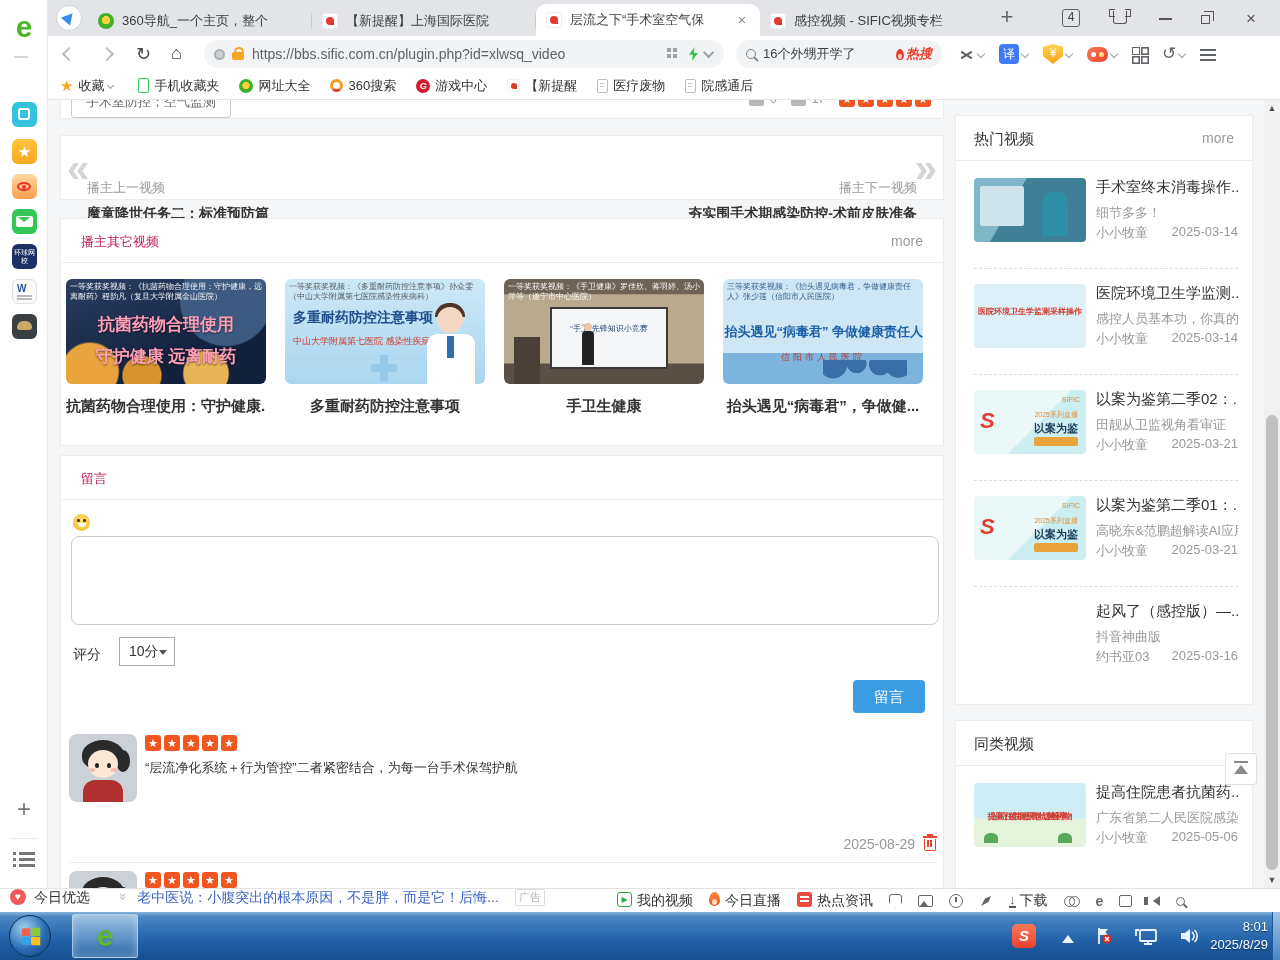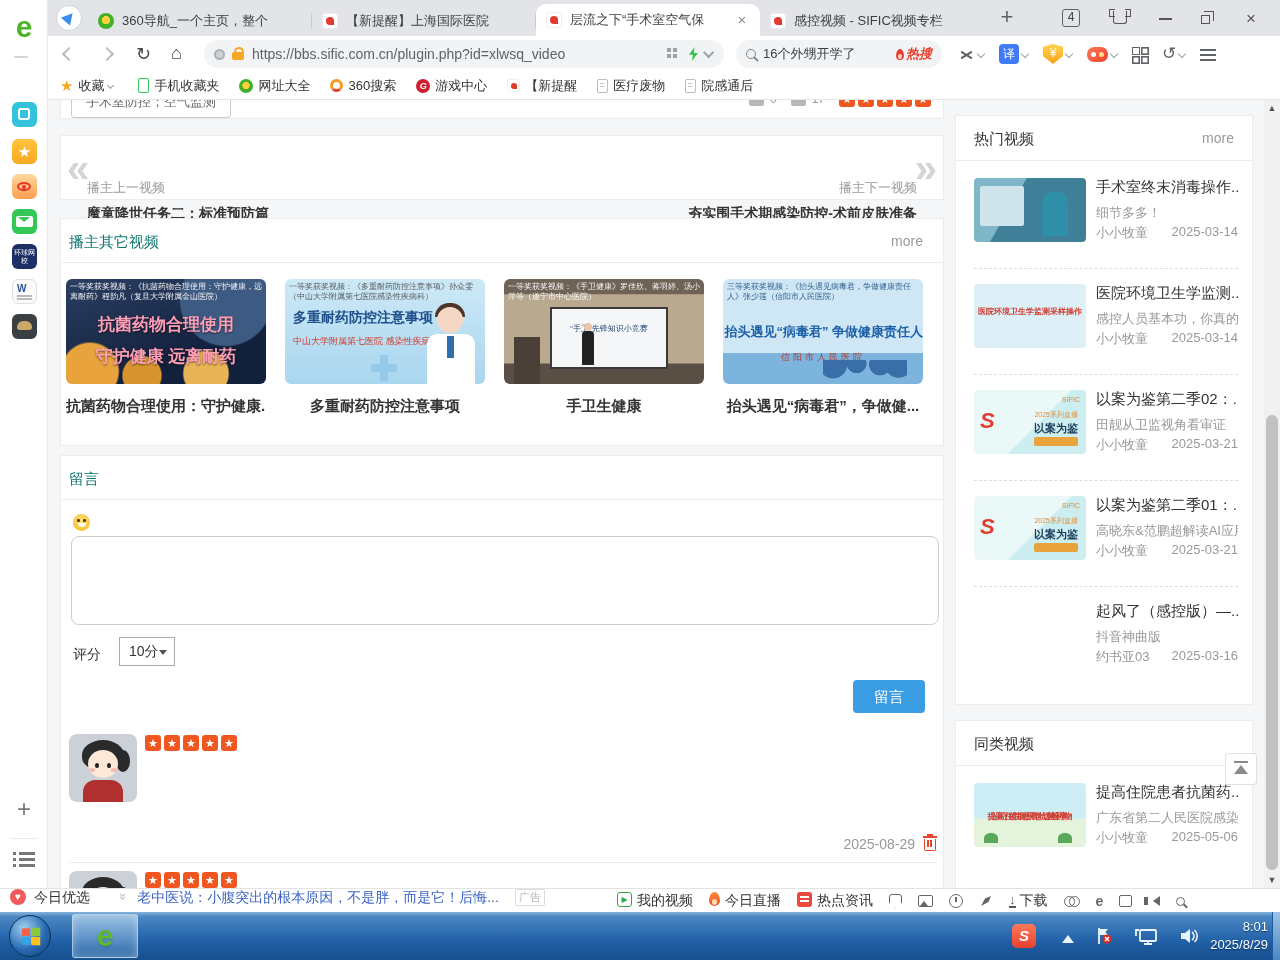--- a/index.html
+++ b/index.html
@@ -143,21 +143,21 @@
   .pn-l{left:6px;}.pn-l::after{content:"«";}
   .pn-r{right:6px;}.pn-r::after{content:"»";}
   .pn-block{position:absolute;top:7px;margin-top:36px;}
   .pn-left{left:26px;}
   .pn-right{right:26px;text-align:right;}
   .pn-label{color:#9a9a9a;font-size:13px;}
   .pn-title{color:#333;font-size:14px;font-weight:bold;margin-top:8px;}
 
   .card-other{left:12px;top:118px;width:884px;height:228px;}
   .sec-head{position:absolute;left:0;top:0;right:0;height:44px;border-bottom:1px solid #ececec;}
-  .sec-title{position:absolute;left:8px;top:14px;color:#0f766e;font-size:15px;}
+  .sec-title{position:absolute;left:20px;top:14px;color:#be185d;font-size:13px;}
   .sec-more{position:absolute;right:20px;top:14px;color:#999;font-size:14px;}
   .ov-item{position:absolute;top:60px;width:200px;}
   .ov-thumb{position:relative;width:200px;height:105px;border-radius:6px;overflow:hidden;}
   .ov-cap{margin-top:13px;text-align:center;color:#333;font-size:15px;font-weight:bold;white-space:nowrap;overflow:hidden;}
   .ovt-small{position:absolute;left:4px;top:3px;right:4px;color:#fff;font-size:8px;line-height:10px;opacity:.95;}
   .th1{background:radial-gradient(circle at 80% 20%,#3d5a82 0 25%,transparent 26%),radial-gradient(circle at 12% 88%,#e8a33d 0 14%,transparent 15%),radial-gradient(circle at 38% 92%,#d8952f 0 12%,transparent 13%),radial-gradient(circle at 70% 90%,#e8b455 0 13%,transparent 14%),linear-gradient(160deg,#2b3f63,#13203c 70%);}
   .th1-big{position:absolute;left:0;right:0;text-align:center;color:#ff9eb5;font-weight:bold;font-size:17px;text-shadow:0 1px 2px #00000088;}
   .th1-b1{top:34px;}.th1-b2{top:66px;}
   .th2{background:linear-gradient(180deg,#cde9f7,#a9d6ef);}
   .th2 .ovt-small{color:#555;}
@@ -566,20 +566,21 @@
             <span class="blush"></span>
             <span class="shirt2"></span>
           </div>
         <div class="cmt-stars stars">
             <i class="star"></i>
             <i class="star"></i>
             <i class="star"></i>
             <i class="star"></i>
             <i class="star"></i>
           </div>
+        <div class="cmt-text">“层流净化系统＋行为管控”二者紧密结合，为每一台手术保驾护航</div>
         <div class="cmt-date">2025-08-29</div>
         <div class="cmt-trash">
             <i></i>
           </div>
         <div class="cmt-div"></div>
       </div>
 
       <div class="cmt" style="top:415px;height:70px;">
         <div class="avatar">
             <span class="hair"></span>

